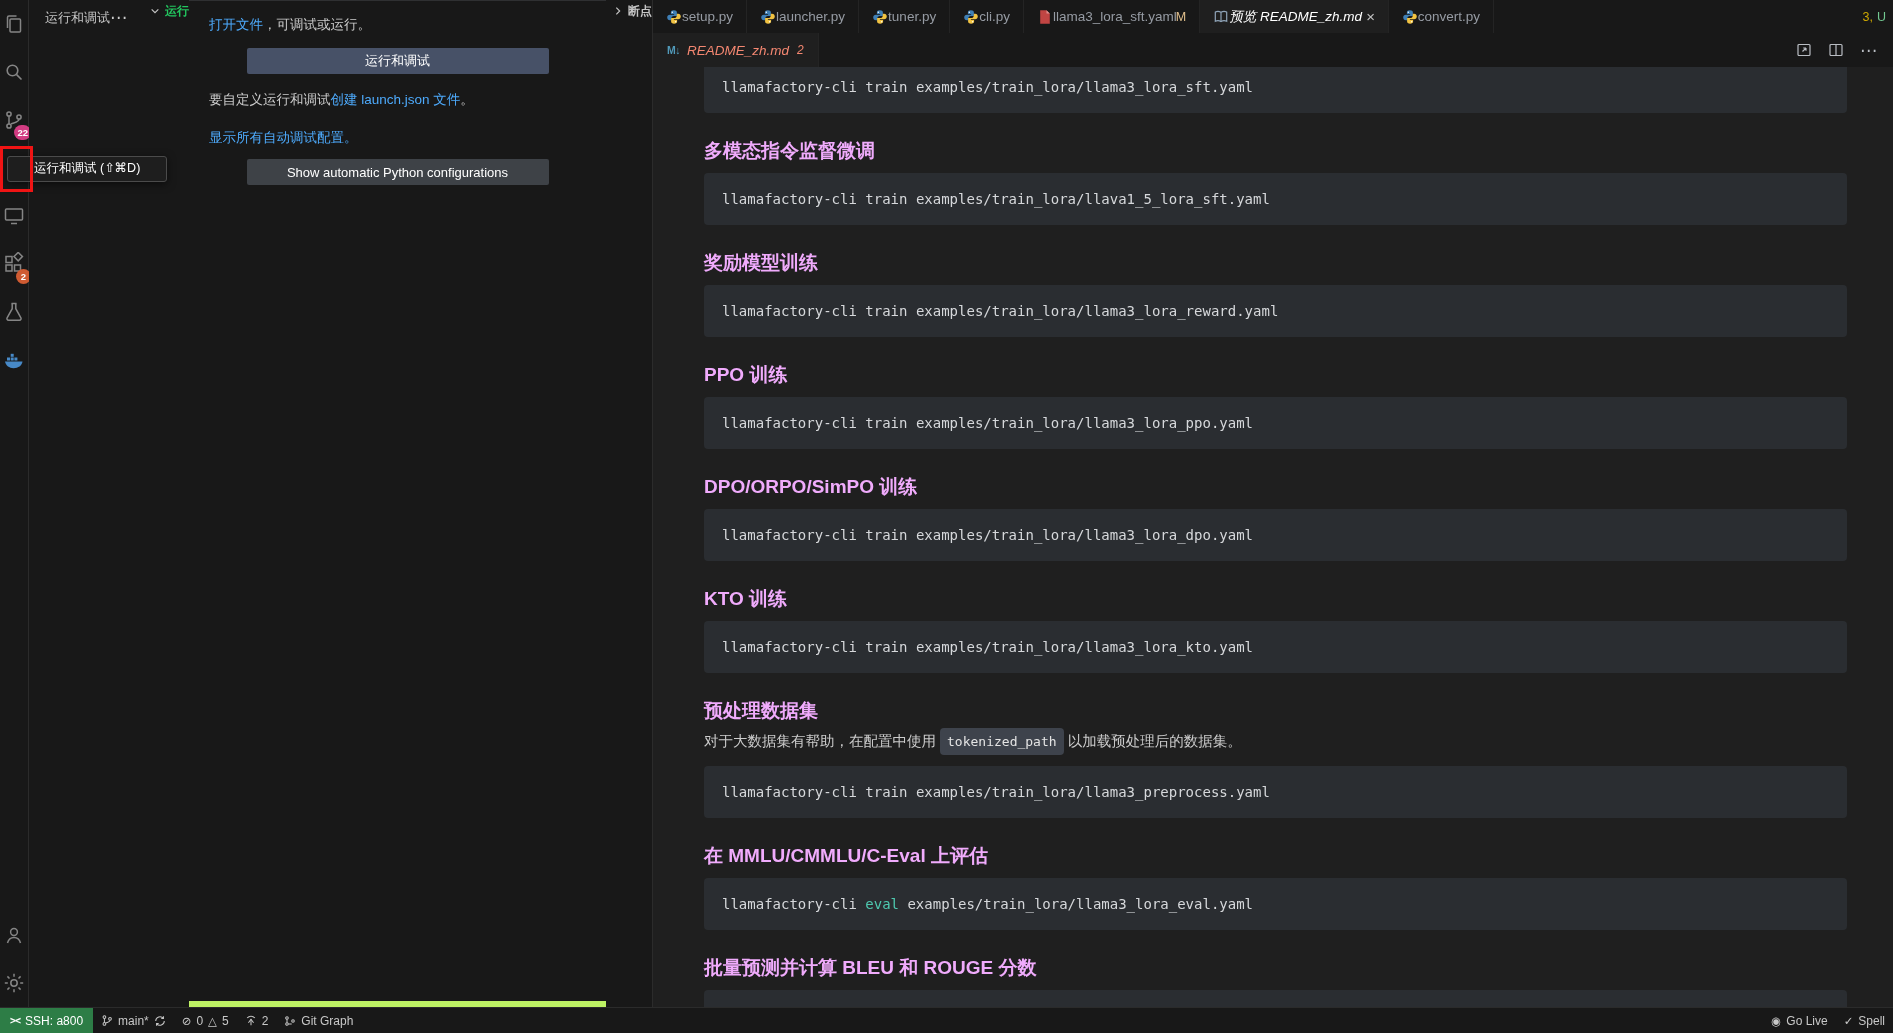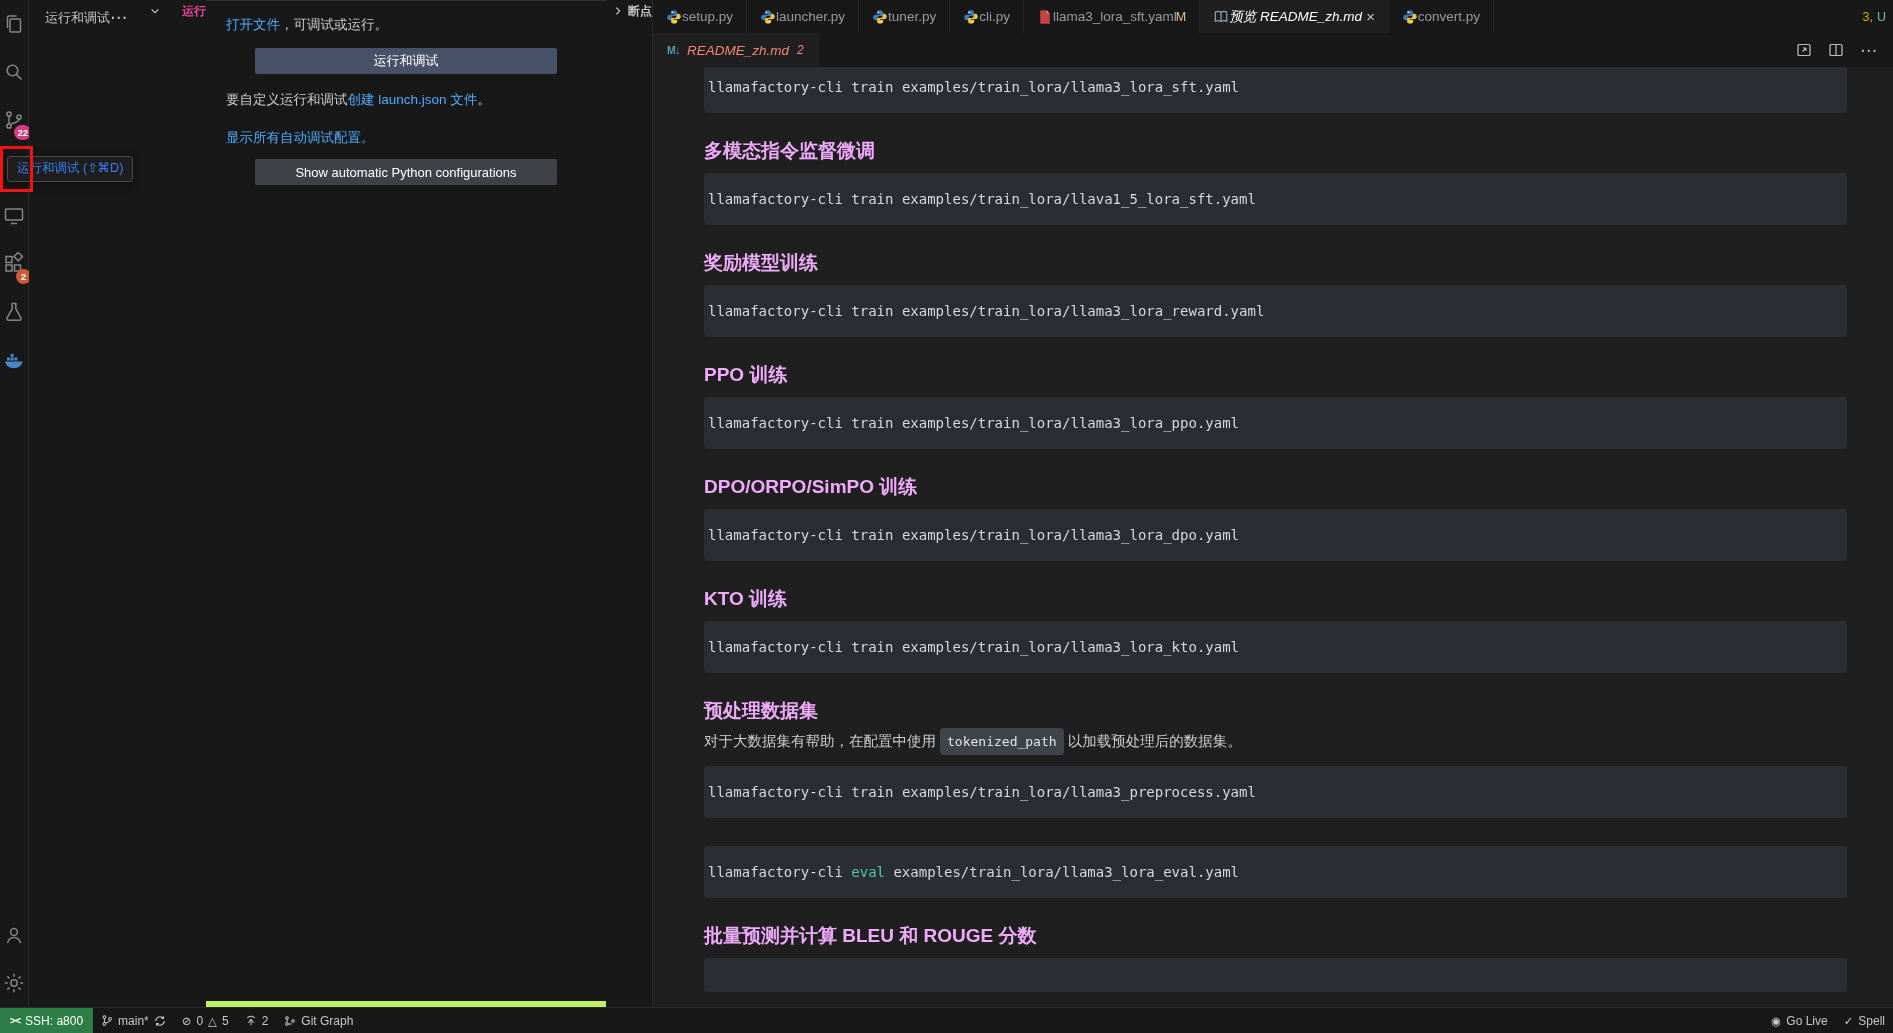--- a/index.html
+++ b/index.html
@@ -13,27 +13,27 @@
   .ab-item{width:36px;height:48px;display:flex;align-items:center;justify-content:center;position:relative;cursor:pointer;}
   .ab-item svg{display:block;}
   .ab-item.active::before{content:'';position:absolute;left:0;top:9px;bottom:9px;width:2px;background:#ffffff;}
   .ab-bottom{margin-top:auto;display:flex;flex-direction:column;}
   .badge{position:absolute;right:1px;bottom:4px;min-width:15px;height:15px;border-radius:9px;font-size:9.5px;line-height:15px;text-align:center;color:#fff;padding:0 3px;font-weight:700;}
   .badge.scm{background:#d23c82;}
   .badge.ext{background:#cf5b32;}
 
   
   .annotation-box{position:absolute;left:0;top:146px;width:33px;height:46px;border:3px solid #f01414;z-index:100;pointer-events:none;}
-  .tooltip{position:absolute;left:7px;top:156px;z-index:90;background:#1e1e1e;border:1px solid #4b4b4b;border-radius:3px;padding:3px 9px 4px;font-size:12.5px;color:#3b82f6;white-space:nowrap;box-shadow:0 2px 8px rgba(0,0,0,.55);}
+  .tooltip{position:absolute;left:7px;top:156px;z-index:90;background:#1e1e1e;border:1px solid #4b4b4b;border-radius:3px;padding:3px 26px 4px;font-size:12.5px;color:#ffffff;white-space:nowrap;box-shadow:0 2px 8px rgba(0,0,0,.55);}
 
   
   .sidebar{width:624px;background:#181818;border-right:1px solid #2b2b2b;display:flex;flex-direction:row;position:relative;}
   .sb-header{height:35px;display:flex;align-items:center;padding:0 16px;font-size:13px;color:#c5c5c5;flex:none;}
   .sb-more{margin-left:auto;font-size:17px;color:#cccccc;cursor:pointer;line-height:1;}
-  .sb-section-head{height:22px;display:flex;align-items:center;gap:22px;padding-left:7px;font-size:12px;font-weight:700;color:#ec4899;flex:none;cursor:pointer;}
+  .sb-section-head{height:22px;display:flex;align-items:center;gap:5px;padding-left:7px;font-size:12px;font-weight:700;color:#22c55e;flex:none;cursor:pointer;}
   .sb-view{flex:1;border-top:1px solid #2f3032;border-bottom:6px solid #bef264;padding:14px 20px;overflow:hidden;}
   .welcome-line{margin:0;font-size:13.5px;line-height:19px;color:#cccccc;}
   .welcome-line.l2{margin-top:16px;}
   .welcome-line.l3{margin-top:19px;}
   .link{color:#4daafc;cursor:pointer;}
   .sb-btn{display:block;margin:14px auto 0;width:100%;max-width:302px;height:26px;border:none;border-radius:2px;color:#ffffff;font-size:13px;font-family:inherit;cursor:pointer;}
   .sb-btn.primary{background:#475167;}
   .sb-btn.secondary{background:#3e4247;margin-top:12px;}
   .sb-breakpoints{height:22px;display:flex;align-items:center;gap:5px;padding-left:7px;font-size:12px;font-weight:700;color:#c5c5c5;flex:none;cursor:pointer;}
 
@@ -54,21 +54,21 @@
   .md-ic{color:#519aba;font-weight:700;font-size:10.5px;letter-spacing:-.5px;}
   .btab-label{font-size:13.5px;font-style:italic;color:#f48771;}
   .btab-badge{font-size:12px;font-style:italic;color:#f48771;margin-left:1px;}
   .t2-actions{margin-left:auto;display:flex;align-items:center;gap:16px;padding-right:16px;color:#b9bdc3;}
   .t2-actions svg{display:block;cursor:pointer;}
   .t2-more{font-size:17px;line-height:1;cursor:pointer;color:#b9bdc3;}
 
   
   .content{flex:1;background:#1f1f1f;padding:0 46px 0 51px;overflow:hidden;}
   .md{margin-top:-6px;}
-  .codeblock{background:#2a2d31;border-radius:4px;padding:17px 4px;margin:0 0 28px 0;font-family:"DejaVu Sans Mono","Liberation Mono",monospace;font-size:14px;line-height:18px;color:#d6d8db;white-space:pre;overflow:hidden;}
+  .codeblock{background:#2a2d31;border-radius:4px;padding:17px 18px;margin:0 0 28px 0;font-family:"DejaVu Sans Mono","Liberation Mono",monospace;font-size:14px;line-height:18px;color:#d6d8db;white-space:pre;overflow:hidden;}
   .md-h{margin:0 0 12px 0;font-size:19px;line-height:20px;font-weight:700;color:#f0abfc;}
   .md-note{margin:-2px 0 14px 0;font-size:14.5px;line-height:20px;color:#cccccc;}
   .inline-code{background:#3e434c;border-radius:4px;padding:6px 7px;font-family:"DejaVu Sans Mono","Liberation Mono",monospace;font-size:13px;color:#e4e4e4;}
 
   
   .statusbar{height:26px;background:#181818;border-top:1px solid #2b2b2b;display:flex;align-items:center;font-size:12px;color:#c8c8c8;flex:none;}
   .sb-item{display:flex;align-items:center;gap:5px;padding:0 8px;height:100%;cursor:pointer;white-space:nowrap;}
   .sb-item.remote{background:#2d7d46;color:#ffffff;padding:0 10px;}
   .remote-ic{font-family:"DejaVu Sans Mono",monospace;font-size:10px;font-weight:700;letter-spacing:-1px;}
   .sb-right{margin-left:auto;display:flex;align-items:center;height:100%;}
@@ -297,20 +297,21 @@
           <h4 class="md-h">DPO/ORPO/SimPO 训练</h4>
           <div class="codeblock"><span>llamafactory-cli </span><span>train</span><span> examples/train_lora/llama3_lora_dpo.yaml</span></div>
 
           <h4 class="md-h">KTO 训练</h4>
           <div class="codeblock"><span>llamafactory-cli </span><span>train</span><span> examples/train_lora/llama3_lora_kto.yaml</span></div>
 
           <h4 class="md-h">预处理数据集</h4>
           <p class="md-note"><span>对于大数据集有帮助，在配置中使用 </span><code class="inline-code">tokenized_path</code><span> 以加载预处理后的数据集。</span></p>
           <div class="codeblock"><span>llamafactory-cli </span><span>train</span><span> examples/train_lora/llama3_preprocess.yaml</span></div>
 
+          <h4 class="md-h">在 MMLU/CMMLU/C-Eval 上评估</h4>
           <div class="codeblock"><span>llamafactory-cli </span><span style="color:#4ec9b0">eval</span><span> examples/train_lora/llama3_lora_eval.yaml</span></div>
 
           <h4 class="md-h">批量预测并计算 BLEU 和 ROUGE 分数</h4>
           <div class="codeblock"></div>
 
         </div>
       </div>
     </div>
   </div>
 

